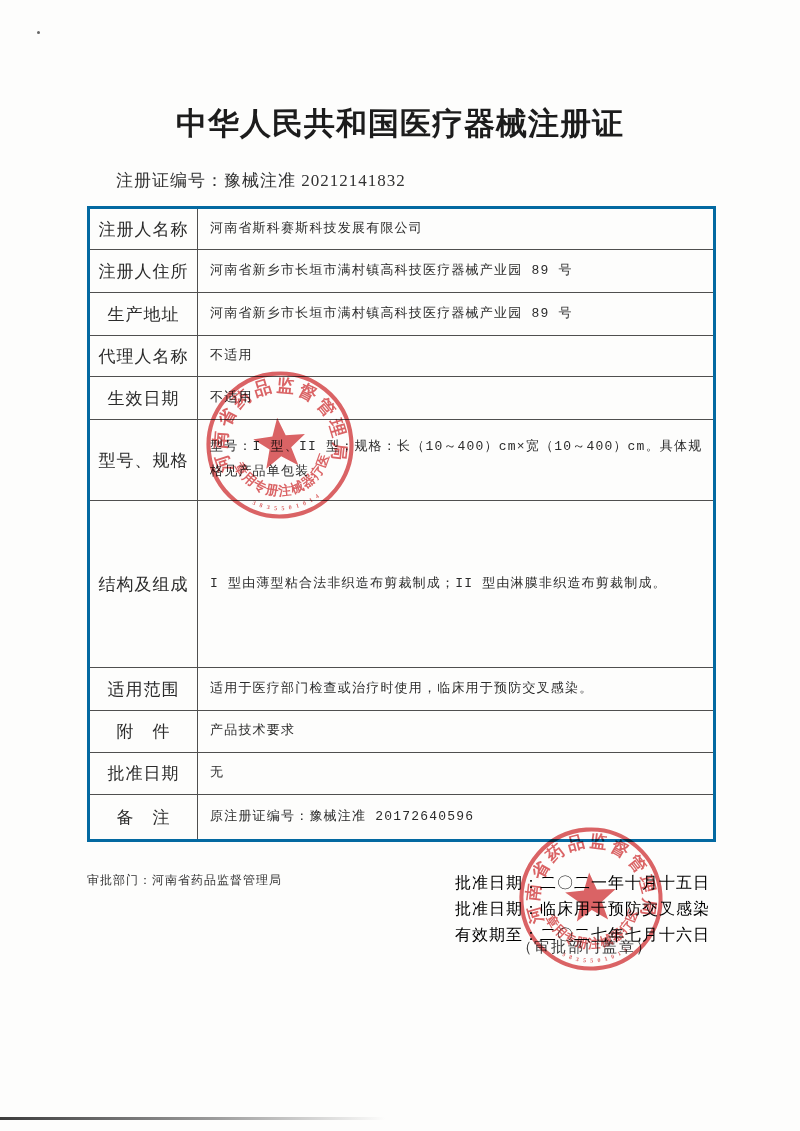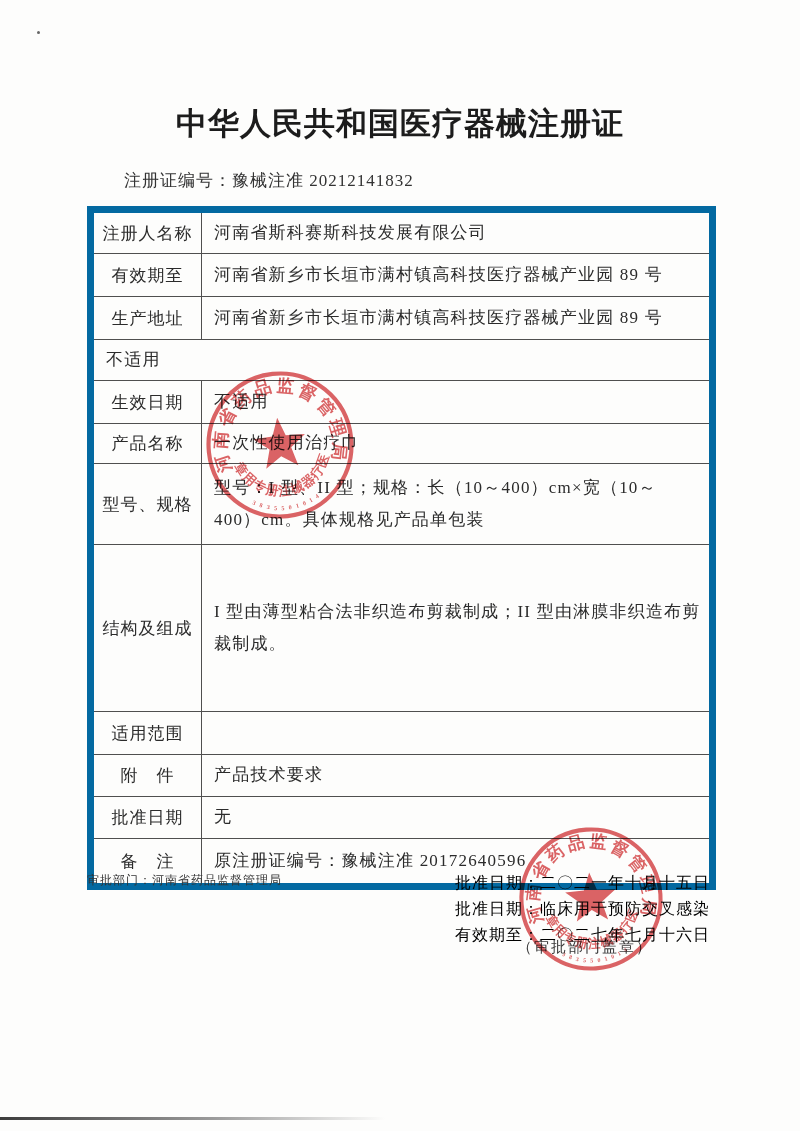--- a/index.html
+++ b/index.html
@@ -13,42 +13,42 @@
     color:#2b2b2b;
   }
   .title{
     position:absolute;left:0;top:103px;width:100%;
     text-align:center;
     font-family:"Liberation Sans","DejaVu Sans",sans-serif;
     font-weight:700;font-size:31px;letter-spacing:1px;color:#1c1c1c;
     margin:0;
   }
   .regline{
-    position:absolute;left:124px;top:169px;
+    position:absolute;left:116px;top:169px;
     font-size:17px;letter-spacing:1px;color:#333;
   }
   .cert-table{
     position:absolute;left:87px;top:206px;width:629px;
-    border:7px solid #0369a1;
+    border:3px solid #0369a1;
     box-sizing:border-box;
     background:transparent;
   }
   .trow{display:flex;border-bottom:1px solid #4f4f4f;}
   .trow:last-child{border-bottom:none;}
   .tlabel{
     width:108px;flex:0 0 108px;
     border-right:1px solid #4f4f4f;
     display:flex;align-items:center;justify-content:center;
     text-align:center;font-size:17px;letter-spacing:1px;
     padding:2px 4px;box-sizing:border-box;
   }
   .tvalue{
     flex:1;display:flex;align-items:center;
     padding:4px 8px 4px 12px;box-sizing:border-box;
-    font-size:17px;letter-spacing:1.2px;line-height:1.9;
+    font-size:13px;letter-spacing:1.2px;line-height:1.9;font-family:Liberation Mono, monospace;
   }
   .r1{height:40px}.r2{height:42px}.r3{height:42px}.r4{height:40px}
   .r5{height:42px}.r6{height:39px}.r7{height:80px}.r8{height:166px}
   .r9{height:42px}.r10{height:41px}.r11{height:41px}.r12{height:44px}
   .approval-dept{
     position:absolute;left:87px;top:872px;
     font-size:12px;letter-spacing:1px;color:#333;
   }
   .dates{
     position:absolute;left:455px;top:870px;
@@ -84,48 +84,46 @@
   <div class="regline">
     <span>注册证编号：</span><span>豫械注准 20212141832</span>
   </div>
 
   <div class="cert-table">
     <div class="trow r1">
       <div class="tlabel">注册人名称</div>
       <div class="tvalue">河南省斯科赛斯科技发展有限公司</div>
     </div>
     <div class="trow r2">
-      <div class="tlabel">有效期至</div>
+      <div class="tlabel">注册人住所</div>
       <div class="tvalue">河南省新乡市长垣市满村镇高科技医疗器械产业园 89 号</div>
     </div>
     <div class="trow r3">
       <div class="tlabel">生产地址</div>
       <div class="tvalue">河南省新乡市长垣市满村镇高科技医疗器械产业园 89 号</div>
     </div>
     <div class="trow r4">
+      <div class="tlabel">代理人名称</div>
       <div class="tvalue">不适用</div>
     </div>
     <div class="trow r5">
       <div class="tlabel">生效日期</div>
       <div class="tvalue">不适用</div>
     </div>
-    <div class="trow r6">
-      <div class="tlabel">产品名称</div>
-      <div class="tvalue">一次性使用治疗巾</div>
-    </div>
     <div class="trow r7">
       <div class="tlabel">型号、规格</div>
       <div class="tvalue">型号：I 型、II 型；规格：长（10～400）cm×宽（10～400）cm。具体规格见产品单包装</div>
     </div>
     <div class="trow r8">
       <div class="tlabel">结构及组成</div>
       <div class="tvalue">I 型由薄型粘合法非织造布剪裁制成；II 型由淋膜非织造布剪裁制成。</div>
     </div>
     <div class="trow r9">
       <div class="tlabel">适用范围</div>
+      <div class="tvalue">适用于医疗部门检查或治疗时使用，临床用于预防交叉感染。</div>
     </div>
     <div class="trow r10">
       <div class="tlabel">附　件</div>
       <div class="tvalue">产品技术要求</div>
     </div>
     <div class="trow r11">
       <div class="tlabel">批准日期</div>
       <div class="tvalue">无</div>
     </div>
     <div class="trow r12">

